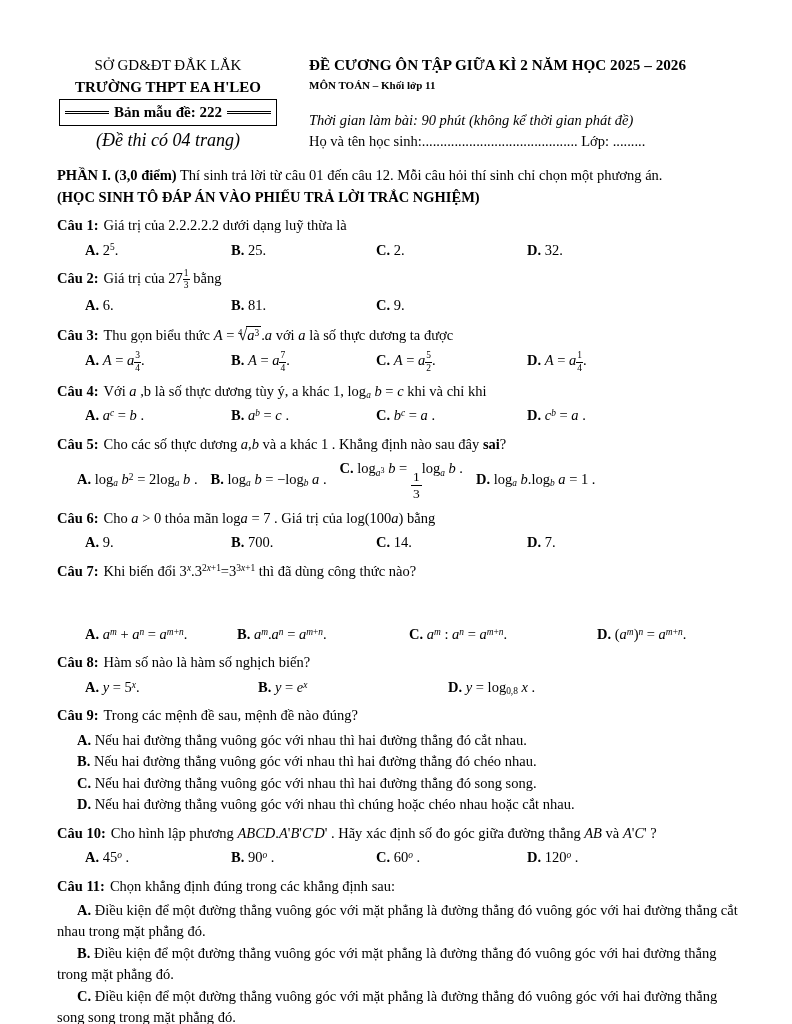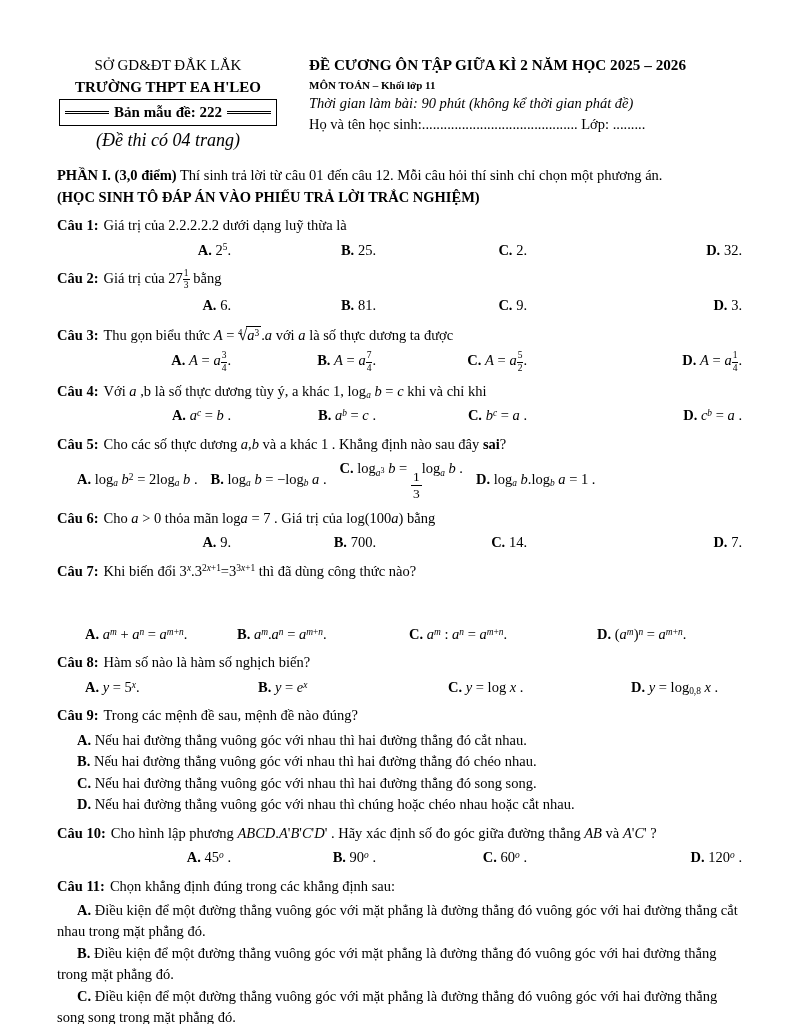--- a/index.html
+++ b/index.html
@@ -23,33 +23,33 @@
   .variant-box {
     border: 1px solid #000;
     display: flex; align-items: center; gap: 5px;
     padding: 1px 5px; margin: 1px 2px 1px 2px;
   }
   .variant-box b { font-size: 15px; white-space: nowrap; }
   .dline { flex: 1; height: 0; border-top: 3px double #000; }
   .pagesnote { font-style: italic; font-size: 18px; }
   .extitle { font-weight: bold; font-size: 15.2px; }
   .exsubject { font-weight: bold; font-size: 11px; }
-  .exduration { font-style: italic; font-size: 14.5px; }
+  .exduration { font-style: italic; font-size: 14.5px; margin-top: 17px; }
   .exstudent { font-size: 14.5px; }
 
   
   .intro { margin-top: 12px; }
   .intro .lead b { font-size: 14.5px; }
   .intro .note { font-weight: bold; }
 
   
   .q { margin-top: 7px; }
   .qlabel { font-weight: bold; margin-right: 5px; }
   .opts { margin-top: 3px; }
-  .opts.grid4  { display: grid; grid-template-columns: 146px 145px 151px auto; padding-left: 28px; text-align: right; }
+  .opts.grid4  { display: grid; grid-template-columns: 146px 145px 151px auto; padding-left: 28px; }
   .opts.gridq7 { display: grid; grid-template-columns: 152px 172px 188px auto; padding-left: 28px; margin-top: 42px; }
   .opts.gridq8 { display: grid; grid-template-columns: 173px 190px 183px auto; padding-left: 28px; }
   .opts.flex5  { display: flex; align-items: center; gap: 13px; padding-left: 20px; }
   .opts.stack .opt { display: block; text-indent: 20px; }
   .okey { font-weight: bold; }
 
   
   sup, sub { font-size: 0.65em; line-height: 0; position: relative; vertical-align: baseline; }
   sup { top: -0.45em; }
   sub { bottom: -0.25em; }
@@ -114,21 +114,20 @@
     </div>
       <div class="q">
       <div class="stem"><span class="qlabel">Câu 2:</span><span class="qtext">Giá trị của 27<span class="sf">
               <span class="n">1</span>
               <span class="d">3</span>
             </span> bằng</span></div>
       <div class="opts grid4">
           <span class="opt"><b class="okey">A.</b> 6.</span>
           <span class="opt"><b class="okey">B.</b> 81.</span>
           <span class="opt"><b class="okey">C.</b> 9.</span>
-          <span class="opt"><b class="okey">D.</b> 3.</span>
         </div>
     </div>
       <div class="q">
       <div class="stem"><span class="qlabel">Câu 3:</span><span class="qtext">Thu gọn biểu thức <i>A</i> = <span class="sr"><sup class="ri">4</sup><span class="rsym">√</span><span class="rc"><i>a</i><sup>3</sup></span></span>.<i>a</i>  với <i>a</i>  là số thực dương ta được</span></div>
       <div class="opts grid4">
           <span class="opt"><b class="okey">A.</b> <i>A</i> = <i>a</i><span class="sf">
               <span class="n">3</span>
               <span class="d">4</span>
             </span>.</span>
           <span class="opt"><b class="okey">B.</b> <i>A</i> = <i>a</i><span class="sf">
@@ -182,21 +181,20 @@
           <span class="opt"><b class="okey">B.</b> <i>a</i><sup><i>m</i></sup>.<i>a</i><sup><i>n</i></sup> = <i>a</i><sup><i>m</i>+<i>n</i></sup>.</span>
           <span class="opt"><b class="okey">C.</b> <i>a</i><sup><i>m</i></sup> : <i>a</i><sup><i>n</i></sup> = <i>a</i><sup><i>m</i>+<i>n</i></sup>.</span>
           <span class="opt"><b class="okey">D.</b> (<i>a</i><sup><i>m</i></sup>)<sup><i>n</i></sup> = <i>a</i><sup><i>m</i>+<i>n</i></sup>.</span>
         </div>
     </div>
       <div class="q">
       <div class="stem"><span class="qlabel">Câu 8:</span><span class="qtext">Hàm số nào là hàm số nghịch biến?</span></div>
       <div class="opts gridq8">
           <span class="opt"><b class="okey">A.</b> <i>y</i> = 5<sup><i>x</i></sup>.</span>
           <span class="opt"><b class="okey">B.</b> <i>y</i> = <i>e</i><sup><i>x</i></sup></span>
-          <span class="opt"><b class="okey">C.</b> <i>y</i> = log <i>x</i> .</span>
           <span class="opt"><b class="okey">D.</b> <i>y</i> = log<sub>0,8</sub> <i>x</i> .</span>
         </div>
     </div>
       <div class="q">
       <div class="stem"><span class="qlabel">Câu 9:</span><span class="qtext">Trong các mệnh đề sau, mệnh đề nào đúng?</span></div>
       <div class="opts stack">
           <div class="opt"><b class="okey">A.</b> Nếu hai đường thẳng vuông góc với nhau thì hai đường thẳng đó cắt nhau.</div>
           <div class="opt"><b class="okey">B.</b> Nếu hai đường thẳng vuông góc với nhau thì hai đường thẳng đó chéo nhau.</div>
           <div class="opt"><b class="okey">C.</b> Nếu hai đường thẳng vuông góc với nhau thì hai đường thẳng đó song song.</div>
           <div class="opt"><b class="okey">D.</b> Nếu hai đường thẳng vuông góc với nhau thì chúng hoặc chéo nhau hoặc cắt nhau.</div>

